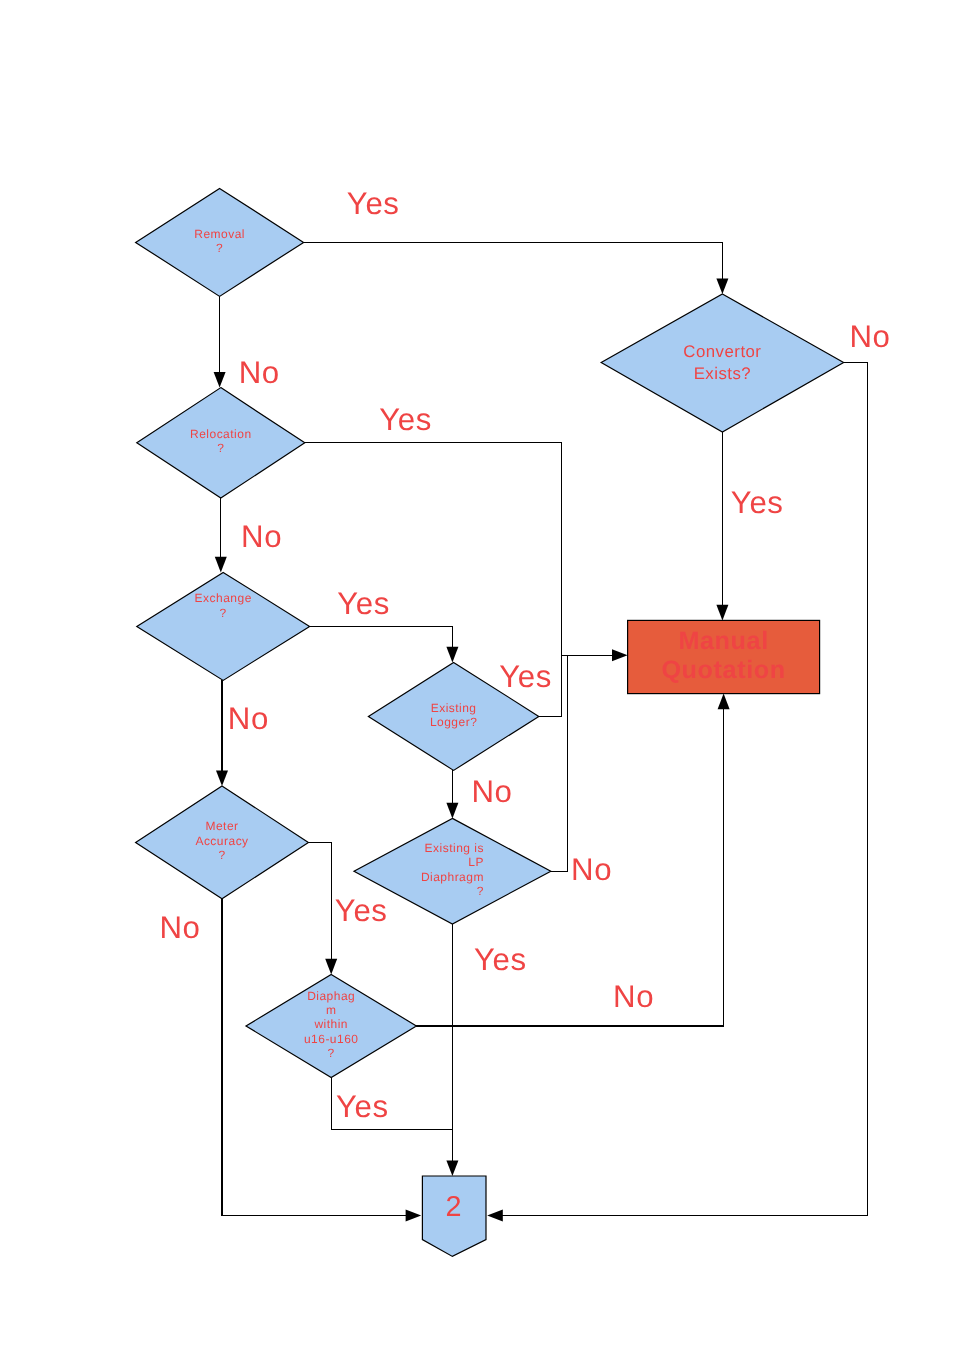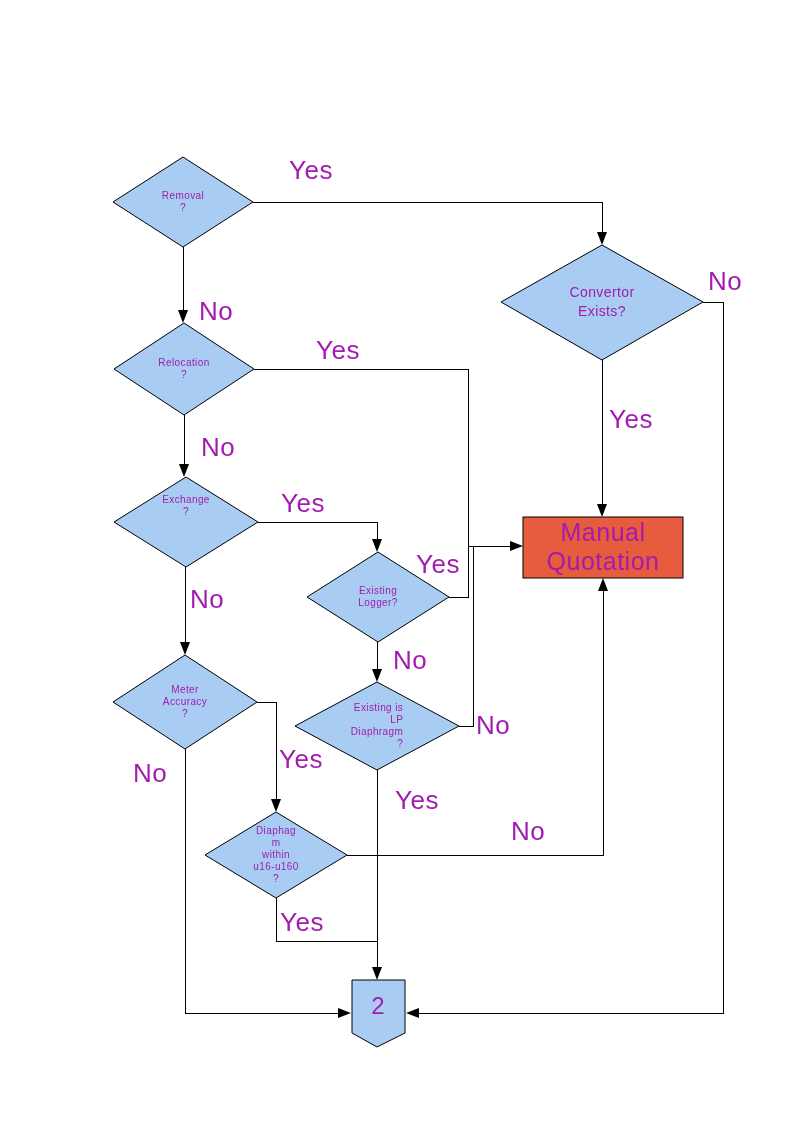--- a/index.html
+++ b/index.html
@@ -13,25 +13,25 @@
   }
   #canvas svg { position: absolute; left: 0; top: 0; }
   svg path.edge { fill: none; stroke: #000000; stroke-width: 1; shape-rendering: crispEdges; }
   svg polygon.arrow { fill: #000000; stroke: none; }
   svg .shape { stroke: #000000; stroke-width: 1; }
   .lbl {
     position: absolute;
     transform: translate(-50%, -50%);
     text-align: center;
     white-space: pre-line;
-    color: #a21caf;
+    color: #ef4444;
   }
   .node-label { font-size: 10px; line-height: 1.2; letter-spacing: 0.4px; }
   .node-label-lg { font-size: 14px; line-height: 1.35; letter-spacing: 0.4px; }
-  .process-label { font-size: 25px; line-height: 1.15; letter-spacing: 0.5px; }
+  .process-label { font-size: 21px; line-height: 1.15; letter-spacing: 0.5px; font-weight: bold; }
   .connector-label { font-size: 24px; }
   .edge-label { font-size: 26px; letter-spacing: 0.5px; }
 </style>
 </head>
 <body>
 
 <div id="canvas">
 
   <svg width="794" height="1123" viewBox="0 0 794 1123">
 

